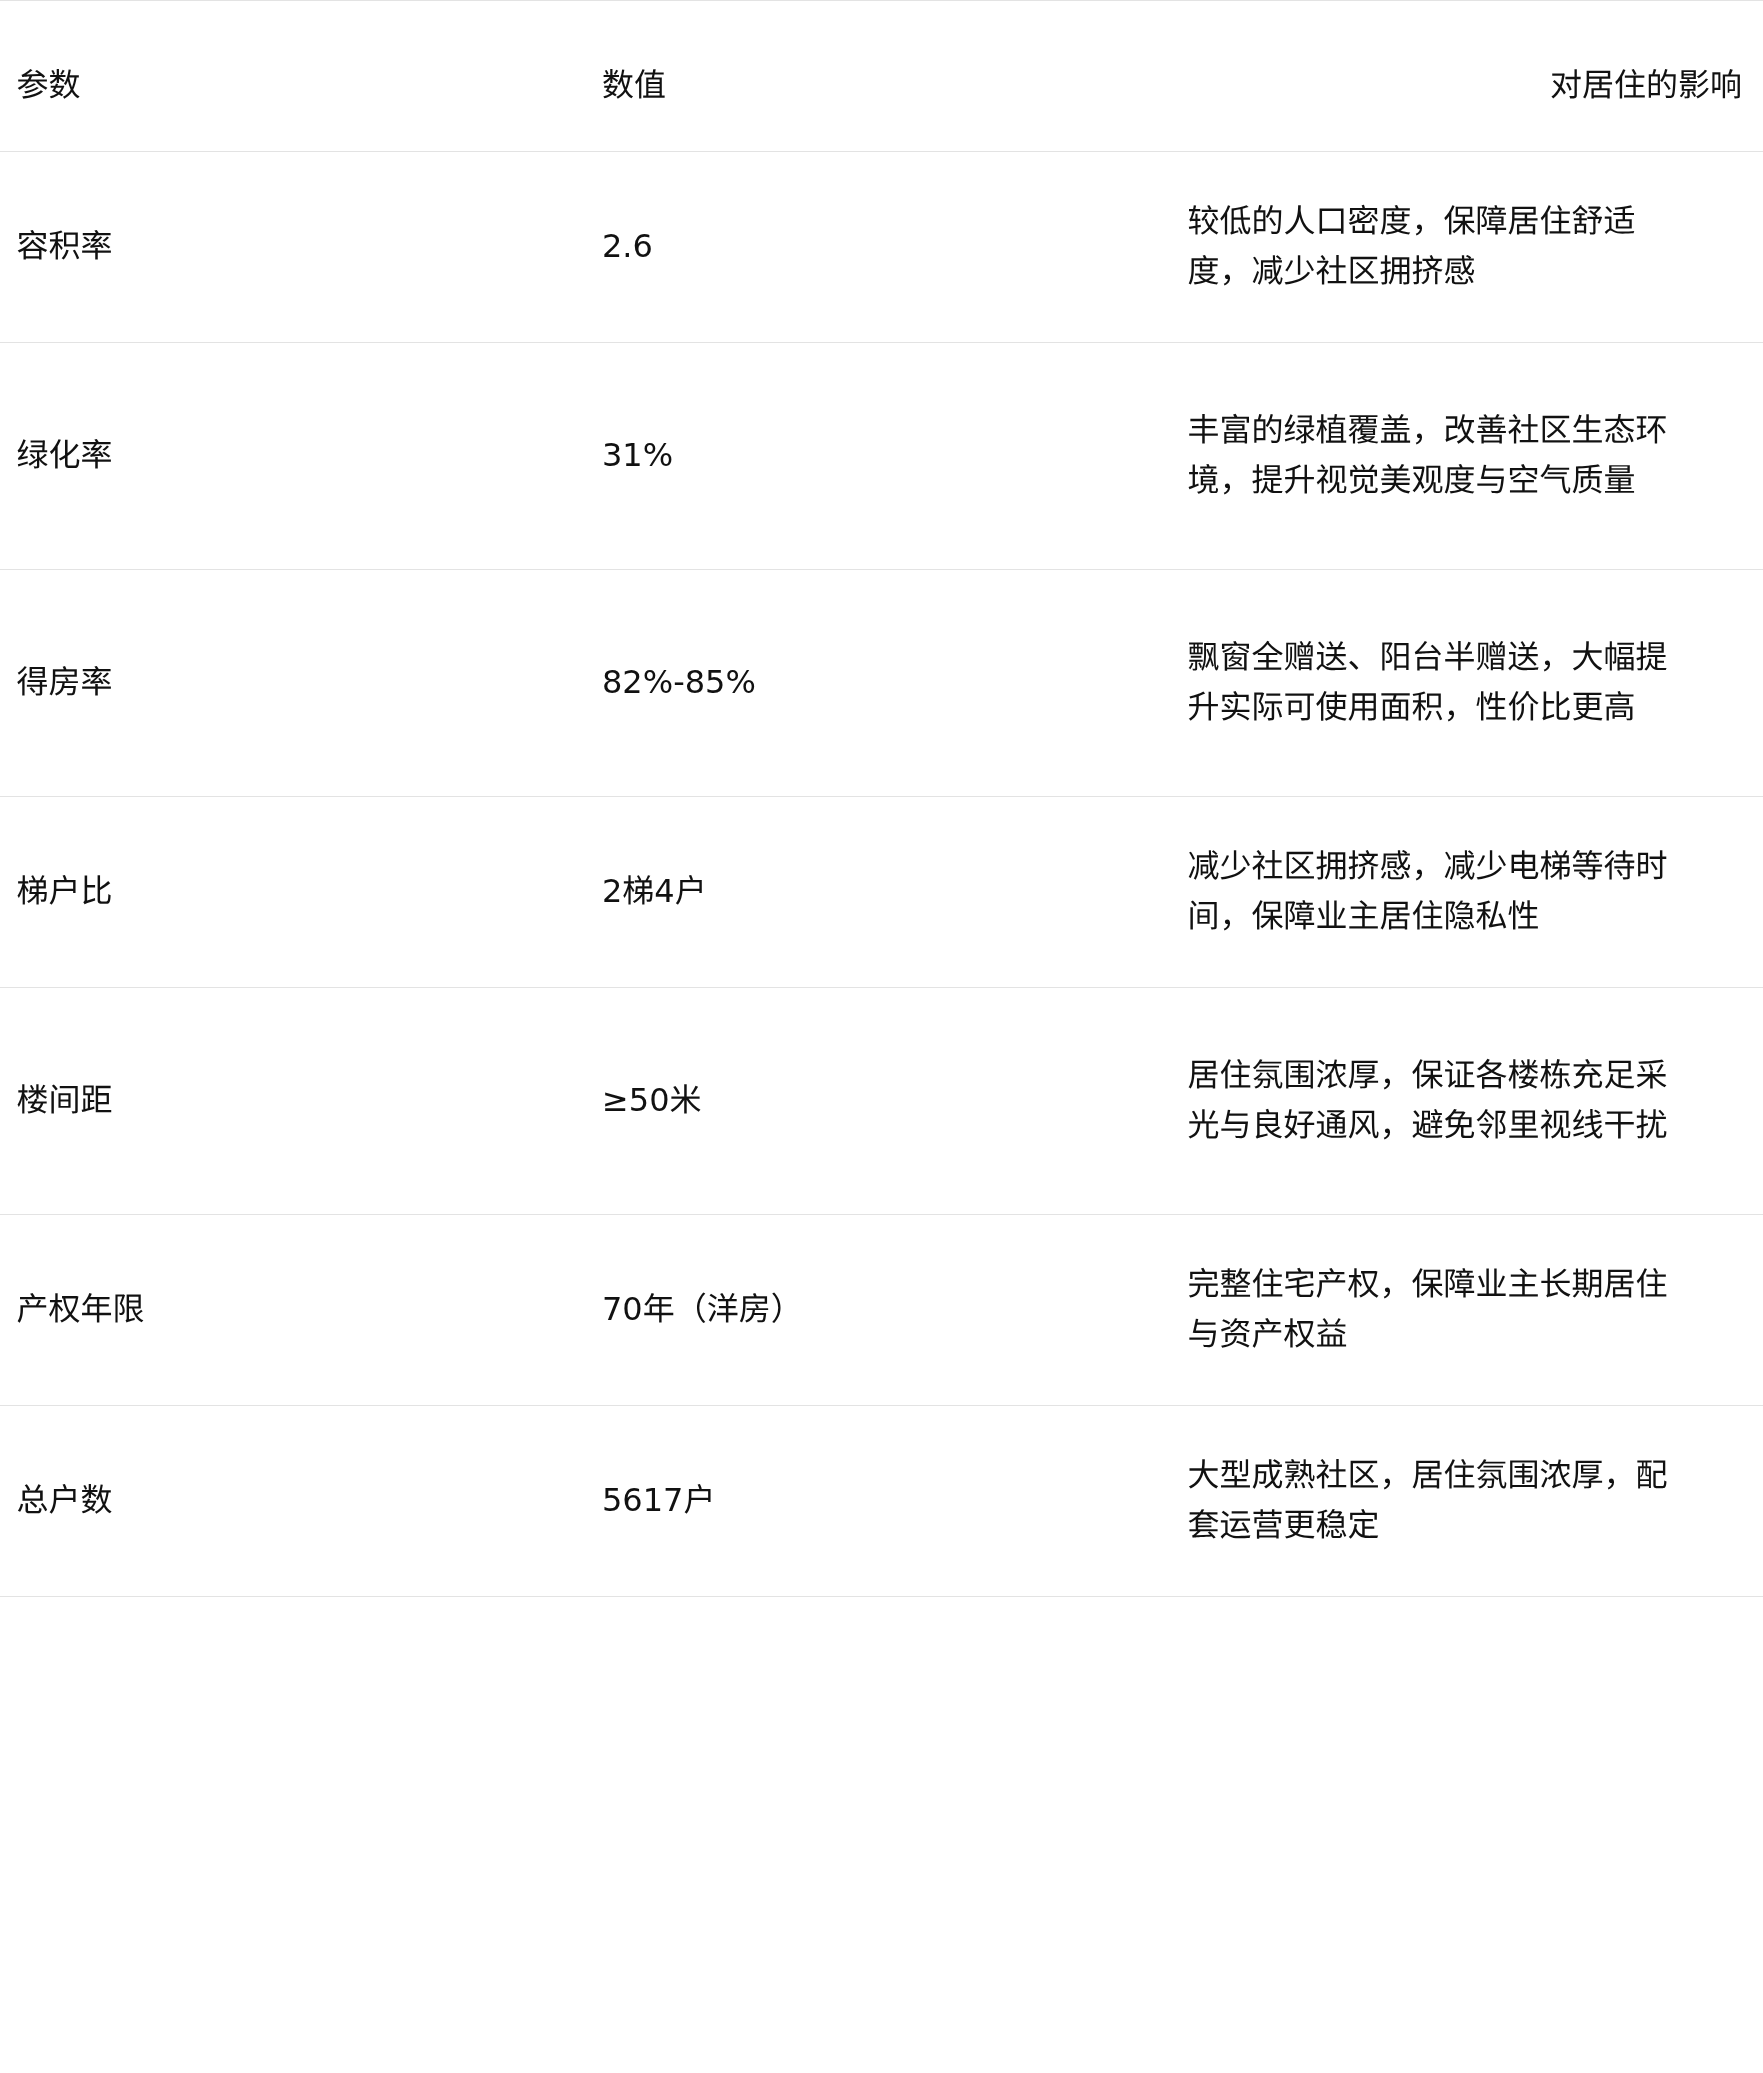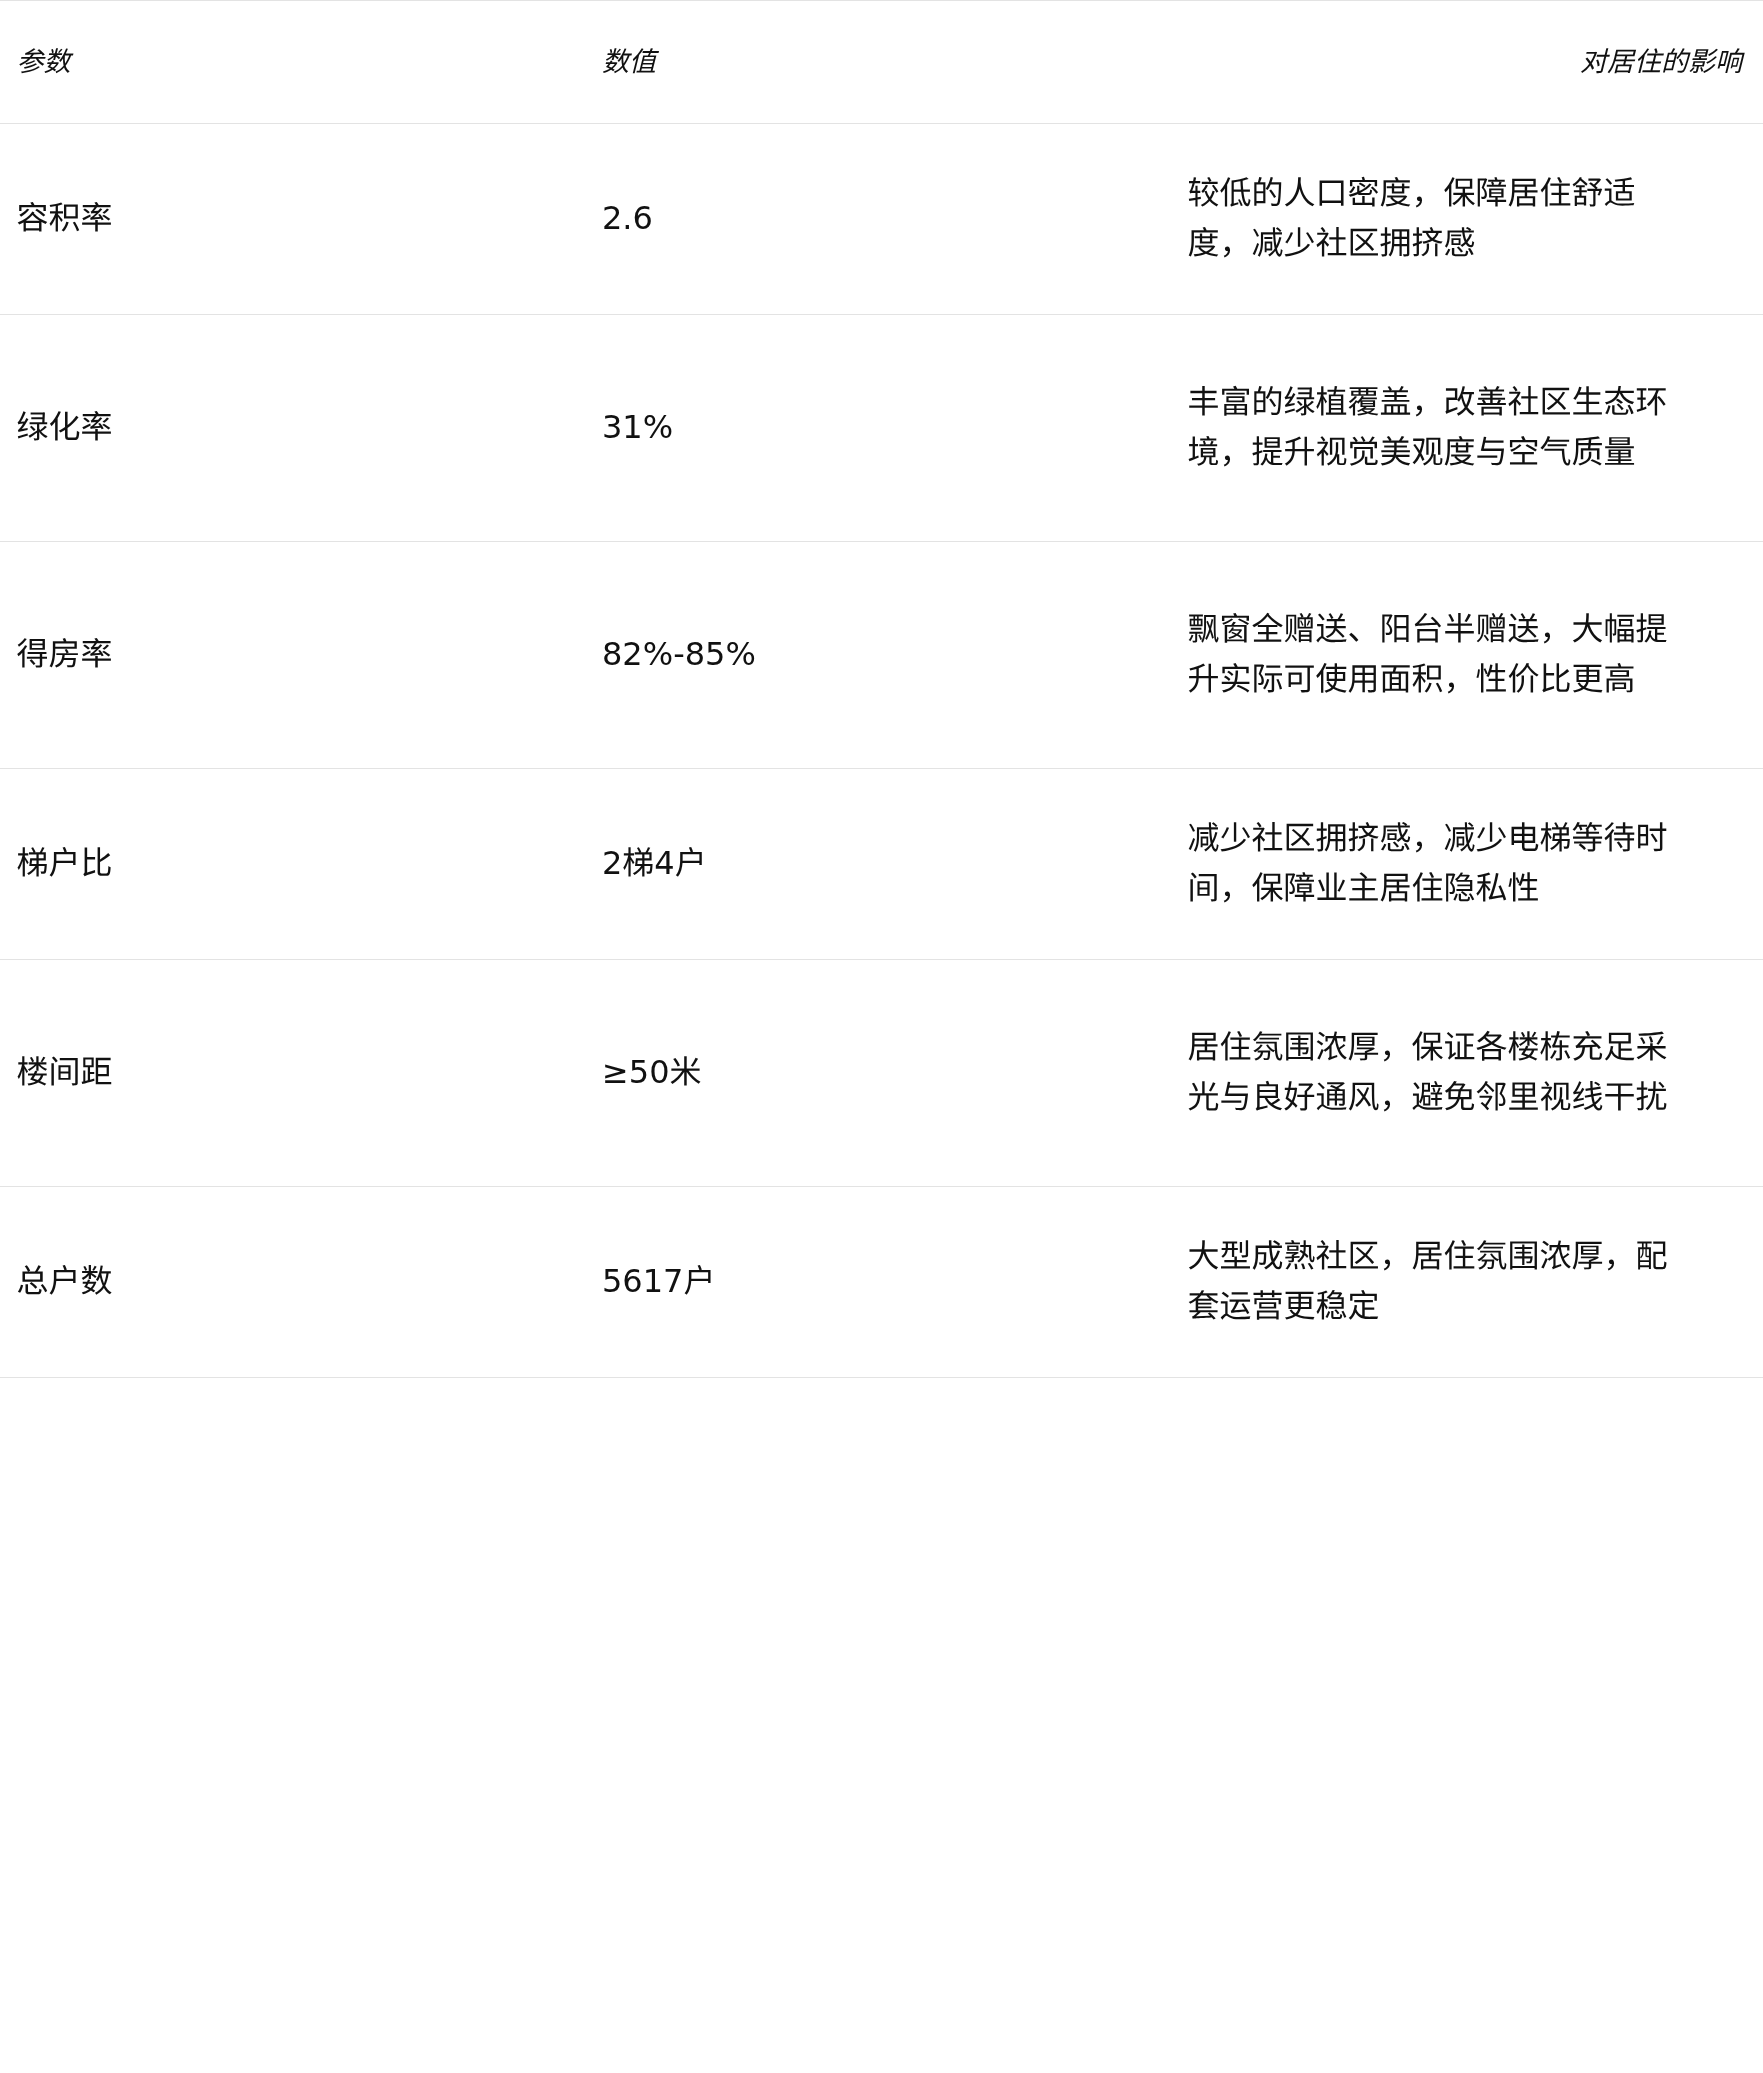--- a/index.html
+++ b/index.html
@@ -36,25 +36,24 @@
   table.param-table th,
   table.param-table td {
     border-bottom: 1.8px solid #e3e3e3;
     vertical-align: middle;
     text-align: left;
     padding: 35px 22px 35px 16.4px;
     font-weight: normal;
   }
   table.param-table thead th {
     border-top: 1.8px solid #e3e3e3;
-    padding-top: 40px;
+    padding-top: 60px;
     padding-bottom: 40px;
-    font-size: 27px;
+    font-size: 32px;
     color: #111111;
-    font-style: italic;
   }
   table.param-table tbody tr td.cell-param {
     padding-left: 16.4px;
     white-space: nowrap;
   }
   table.param-table tbody tr td.cell-value {
     padding-left: 20px;
   }
   table.param-table tbody tr td.cell-impact {
     padding-left: 23.6px;
@@ -105,20 +104,25 @@
         <td class="cell-param">梯户比</td>
         <td class="cell-value">2梯4户</td>
         <td class="cell-impact">减少社区拥挤感，减少电梯等待时间，保障业主居住隐私性</td>
       </tr>
       <tr class="tall">
         <td class="cell-param">楼间距</td>
         <td class="cell-value">≥50米</td>
         <td class="cell-impact">居住氛围浓厚，保证各楼栋充足采光与良好通风，避免邻里视线干扰</td>
       </tr>
       <tr>
+        <td class="cell-param">产权年限</td>
+        <td class="cell-value">70年（洋房）</td>
+        <td class="cell-impact">完整住宅产权，保障业主长期居住与资产权益</td>
+      </tr>
+      <tr>
         <td class="cell-param">总户数</td>
         <td class="cell-value">5617户</td>
         <td class="cell-impact">大型成熟社区，居住氛围浓厚，配套运营更稳定</td>
       </tr>
     </tbody>
   </table>
 </div>
 
 
 </body></html>

